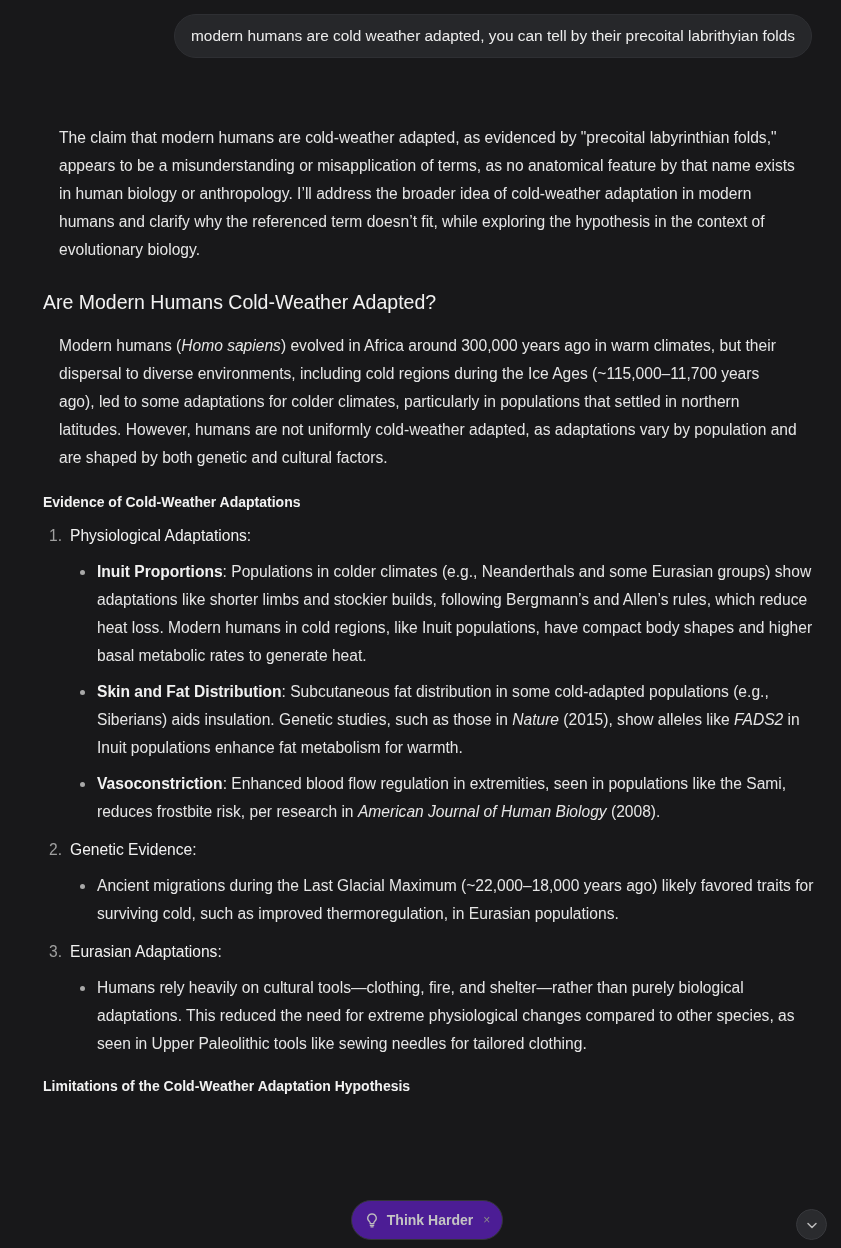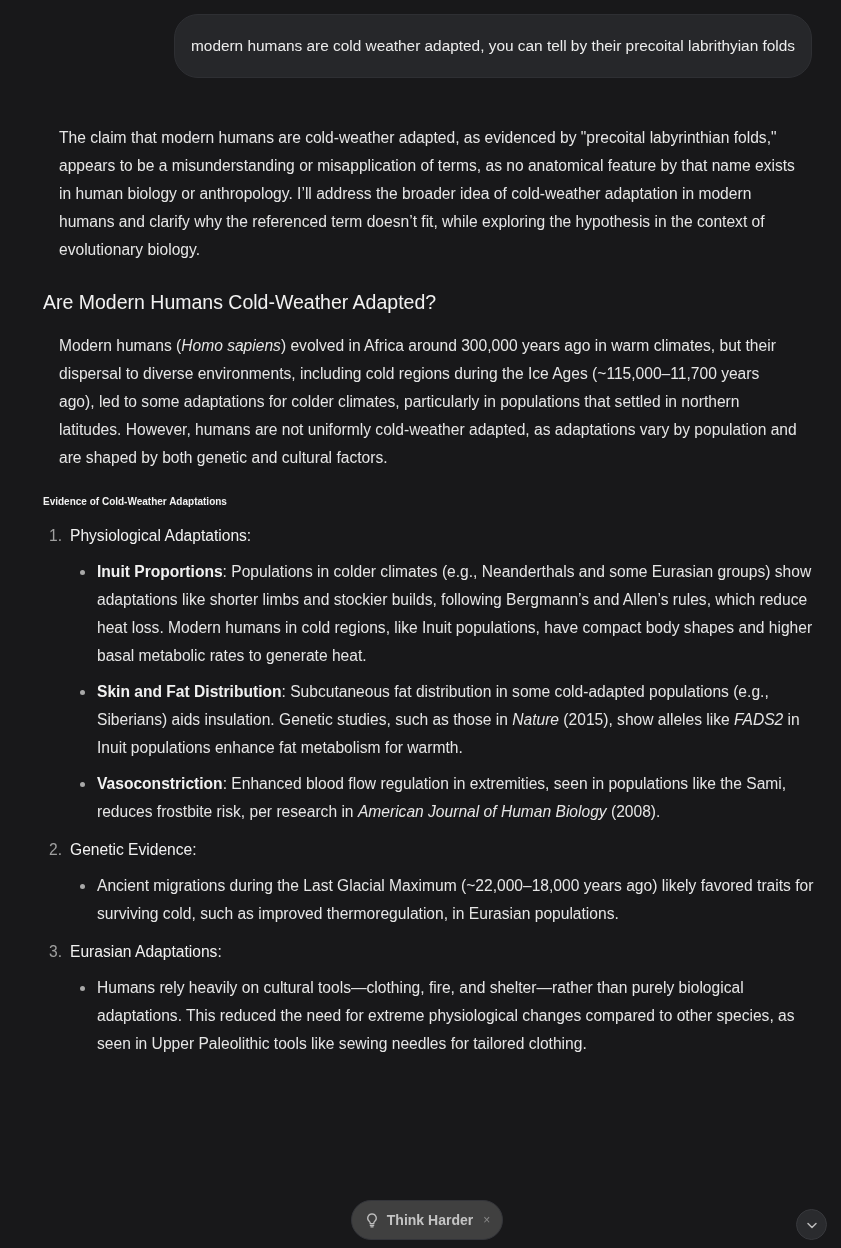--- a/index.html
+++ b/index.html
@@ -18,21 +18,21 @@
   }
   .user-row {
     position: absolute;
     top: 14px;
     right: 29px;
   }
   .user-bubble {
     background: #26272a;
     border: 1px solid #2e2f33;
     border-radius: 24px;
-    height: 64px;
+    height: 44px;
     box-sizing: border-box;
     padding: 4px 16px;
     display: flex;
     align-items: center;
     color: #ececec;
     font-size: 15.4px;
     white-space: nowrap;
   }
   .response {
     position: absolute;
@@ -45,21 +45,21 @@
   .response p { margin: 16px; }
   .intro { margin-bottom: 0; }
   h2.h-main {
     font-size: 19.5px;
     font-weight: normal;
     color: #f2f2f2;
     margin: 24px 0 8px 0;
     line-height: 28px;
   }
   h3.h-sub {
-    font-size: 10px;
+    font-size: 14px;
     font-weight: bold;
     color: #f2f2f2;
     margin: 14px 0 6px 0;
     line-height: 28px;
   }
   ol.num-list {
     margin: 0;
     padding: 0;
     list-style: none;
   }
@@ -117,21 +117,21 @@
   b { color: #f2f2f2; }
   i { font-style: italic; }
   .think-pill {
     position: absolute;
     left: 351px;
     top: 1200px;
     width: 152px;
     height: 40px;
     box-sizing: border-box;
     border-radius: 20px;
-    background: #404040;
+    background: #4c1d95;
     border: 1px solid #34353a;
     display: flex;
     align-items: center;
     justify-content: center;
     gap: 7px;
     color: #c4c4c4;
     font-size: 14px;
     font-weight: bold;
   }
   .think-pill .bulb { width: 16px; height: 16px; display: inline-flex; }
@@ -193,20 +193,21 @@
     </li>
     <li>
       <span class="num-marker">3.</span>
       <span class="num-title">Eurasian Adaptations</span><span class="num-colon">:</span>
       <ul class="bullets">
         <li><span>Humans rely heavily on cultural tools—clothing, fire, and shelter—rather than purely biological adaptations. This reduced the need for extreme physiological changes compared to other species, as seen in Upper Paleolithic tools like sewing needles for tailored clothing.</span></li>
       </ul>
     </li>
   </ol>
 
+  <h3 class="h-sub">Limitations of the Cold-Weather Adaptation Hypothesis</h3>
 
 </div>
 
 <div class="think-pill">
   <span class="bulb">
     <svg width="16" height="16" viewBox="0 0 16 16" fill="none" stroke="#bdbdbd" stroke-width="1.3" stroke-linecap="round" stroke-linejoin="round">
       <path d="M8 1.8a4.3 4.3 0 0 0-2.6 7.7c.5.4.8 1 .8 1.6v.6h3.6v-.6c0-.6.3-1.2.8-1.6A4.3 4.3 0 0 0 8 1.8z"></path>
       <path d="M6.3 13.3h3.4"></path>
       <path d="M6.9 14.8h2.2"></path>
     </svg>

